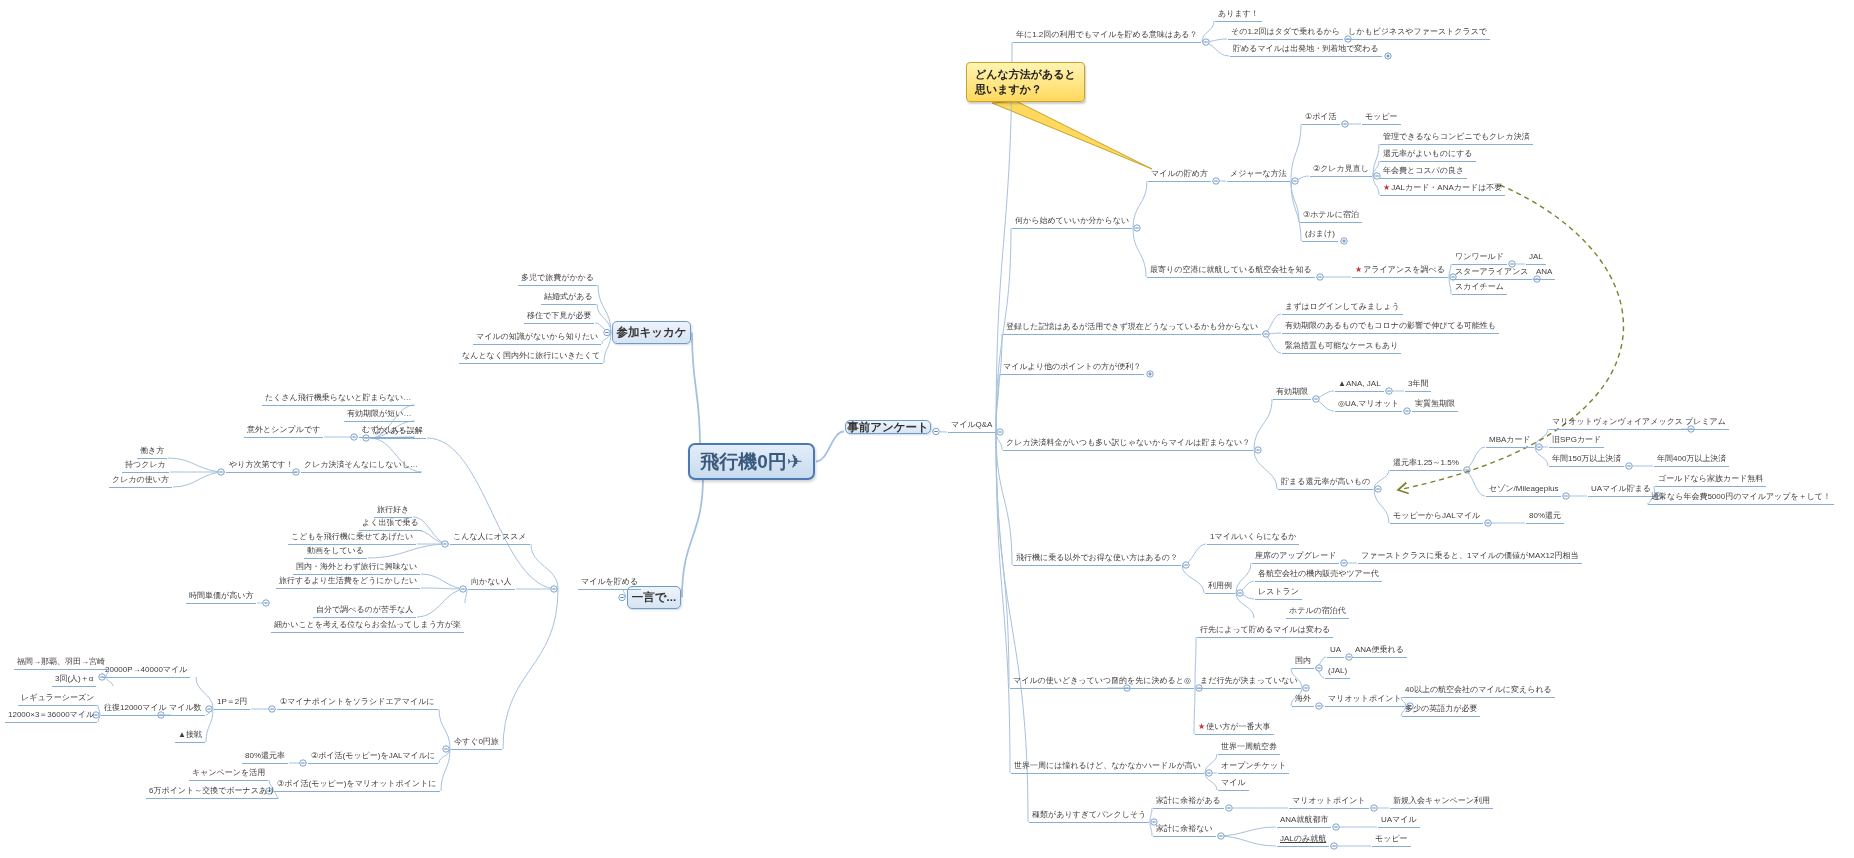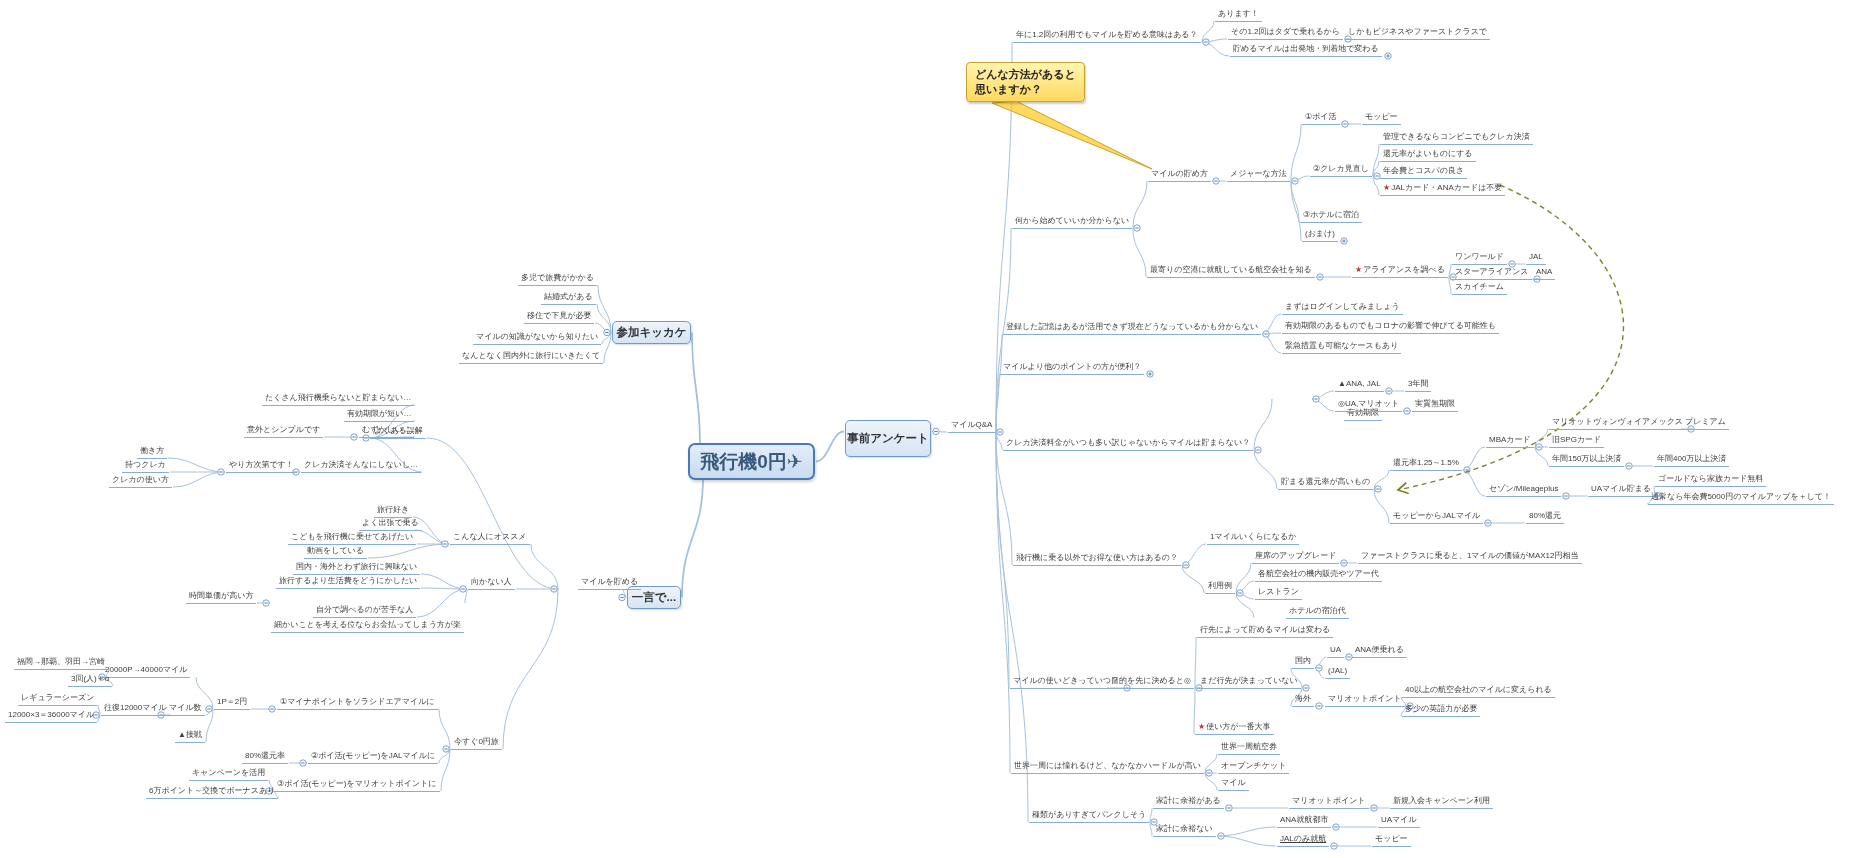--- a/index.html
+++ b/index.html
@@ -426,21 +426,21 @@
       </g>
       <path d="M 1500,185 C 1668,258 1692,428 1398,490" fill="none" stroke="#7f7f2a" stroke-width="1.4" stroke-dasharray="5 4" marker-end="url(#arrow)"></path>
     </svg>
   <div class="callout" id="callout" style="left: 966px; top: 62px;">
     <div>どんな方法があると</div>
     <div>思いますか？</div>
   </div>
 <div class="node central" style="left: 688px; top: 443px; width: 127px; height: 37px;">飛行機0円✈</div>
     <div class="node main" style="left: 612px; top: 321px; width: 79px; height: 23px;">参加キッカケ</div>
     <div class="node main" style="left: 627px; top: 586px; width: 54px; height: 23px;">一言で...</div>
-    <div class="node main" style="left: 845px; top: 420px; width: 86px; height: 37px;">事前アンケート</div>
+    <div class="node main" style="left: 845px; top: 420px; width: 86px; height: 14px;">事前アンケート</div>
     <div class="node" style="top: 271px; left: 518px;">多児で旅費がかかる</div>
     <div class="node" style="top: 290px; left: 541px;">結婚式がある</div>
     <div class="node" style="top: 309px; left: 524px;">移住で下見が必要</div>
     <div class="node" style="top: 330px; left: 473px;">マイルの知識がないから知りたい</div>
     <div class="node" style="top: 349px; left: 459px;">なんとなく国内外に旅行にいきたくて</div>
     <div class="node" style="top: 575px; left: 559px; margin-left: 19px;">マイルを貯める</div>
     <div class="node" style="top: 424px; left: 371px;">よくある誤解</div>
     <div class="node" style="top: 391px; left: 262px;">たくさん飛行機乗らないと貯まらない…</div>
     <div class="node" style="top: 407px; left: 344px;">有効期限が短い…</div>
     <div class="node" style="top: 423px; left: 359px;">むずかしい…</div>
@@ -459,21 +459,21 @@
     <div class="node" style="top: 560px; left: 293px;">国内・海外とわず旅行に興味ない</div>
     <div class="node" style="top: 574px; left: 276px;">旅行するより生活費をどうにかしたい</div>
     <div class="node" style="top: 618px; left: 271px;">細かいことを考える位ならお金払ってしまう方が楽</div>
     <div class="node" style="top: 589px; left: 186px;">時間単価が高い方</div>
     <div class="node" style="top: 603px; left: 313px;">自分で調べるのが苦手な人</div>
     <div class="node" style="top: 735px; left: 451px;">今すぐ0円旅</div>
     <div class="node" style="top: 695px; left: 277px;">①マイナポイントをソラシドエアマイルに</div>
     <div class="node" style="top: 695px; left: 214px;">1P＝2円</div>
     <div class="node" style="top: 663px; left: 102px;">20000P→40000マイル</div>
     <div class="node" style="top: 655px; left: 14px;">福岡→那覇、羽田→宮崎</div>
-    <div class="node" style="top: 672px; left: 68px;">3回(人)＋α</div>
+    <div class="node" style="top: 672px; left: 52px;">3回(人)＋α</div>
     <div class="node" style="top: 701px; left: 166px;">マイル数</div>
     <div class="node" style="top: 701px; left: 101px;">往復12000マイル</div>
     <div class="node" style="top: 691px; left: 18px;">レギュラーシーズン</div>
     <div class="node" style="top: 708px; left: 5px;">12000×3＝36000マイル</div>
     <div class="node" style="top: 728px; left: 175px;">▲接戦</div>
     <div class="node" style="top: 749px; left: 308px;">②ポイ活(モッピー)をJALマイルに</div>
     <div class="node" style="top: 749px; left: 242px;">80%還元率</div>
     <div class="node" style="top: 777px; left: 274px;">③ポイ活(モッピー)をマリオットポイントに</div>
     <div class="node" style="top: 766px; left: 189px;">キャンペーンを活用</div>
     <div class="node" style="top: 784px; left: 146px;">6万ポイント～交換でボーナスあり</div>
@@ -501,21 +501,21 @@
     <div class="node" style="top: 250px; left: 1526px;">JAL</div>
     <div class="node" style="top: 265px; left: 1452px;">スターアライアンス</div>
     <div class="node" style="top: 265px; left: 1533px;">ANA</div>
     <div class="node" style="top: 280px; left: 1452px;">スカイチーム</div>
     <div class="node" style="top: 320px; left: 1003px;">登録した記憶はあるが活用できず現在どうなっているかも分からない</div>
     <div class="node" style="top: 300px; left: 1282px;">まずはログインしてみましょう</div>
     <div class="node" style="top: 319px; left: 1282px;">有効期限のあるものでもコロナの影響で伸びてる可能性も</div>
     <div class="node" style="top: 339px; left: 1282px;">緊急措置も可能なケースもあり</div>
     <div class="node" style="top: 360px; left: 1000px;">マイルより他のポイントの方が便利？</div>
     <div class="node" style="top: 436px; left: 1003px;">クレカ決済料金がいつも多い訳じゃないからマイルは貯まらない？</div>
-    <div class="node" style="top: 385px; left: 1344px; margin-top: 21px;">有効期限</div>
+    <div class="node" style="top: 385px; left: 1273px;">有効期限</div>
     <div class="node" style="top: 377px; left: 1335px;">▲ANA, JAL</div>
     <div class="node" style="top: 377px; left: 1405px;">3年間</div>
     <div class="node" style="top: 397px; left: 1335px;">◎UA,マリオット</div>
     <div class="node" style="top: 397px; left: 1412px;">実質無期限</div>
     <div class="node" style="top: 475px; left: 1278px;">貯まる還元率が高いもの</div>
     <div class="node" style="top: 456px; left: 1390px;">還元率1.25～1.5%</div>
     <div class="node" style="top: 433px; left: 1486px;">MBAカード</div>
     <div class="node" style="top: 415px; left: 1549px;">マリオットヴォンヴォイアメックス</div>
     <div class="node" style="top: 415px; left: 1682px;">プレミアム</div>
     <div class="node" style="top: 433px; left: 1549px;">旧SPGカード</div>

